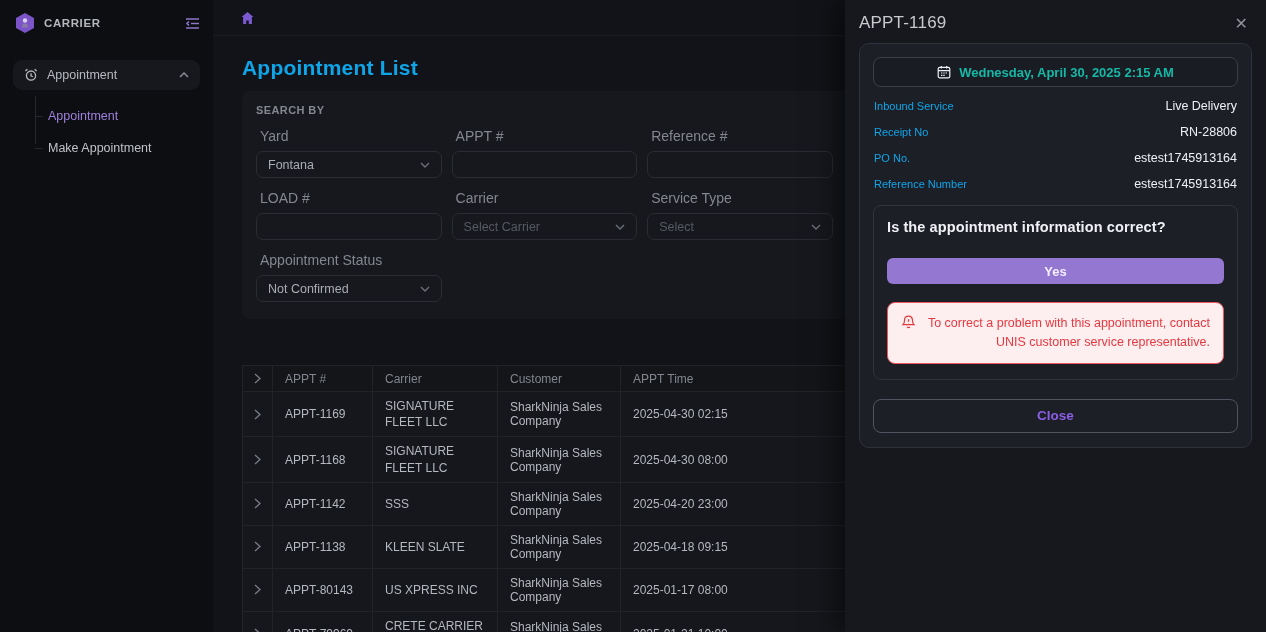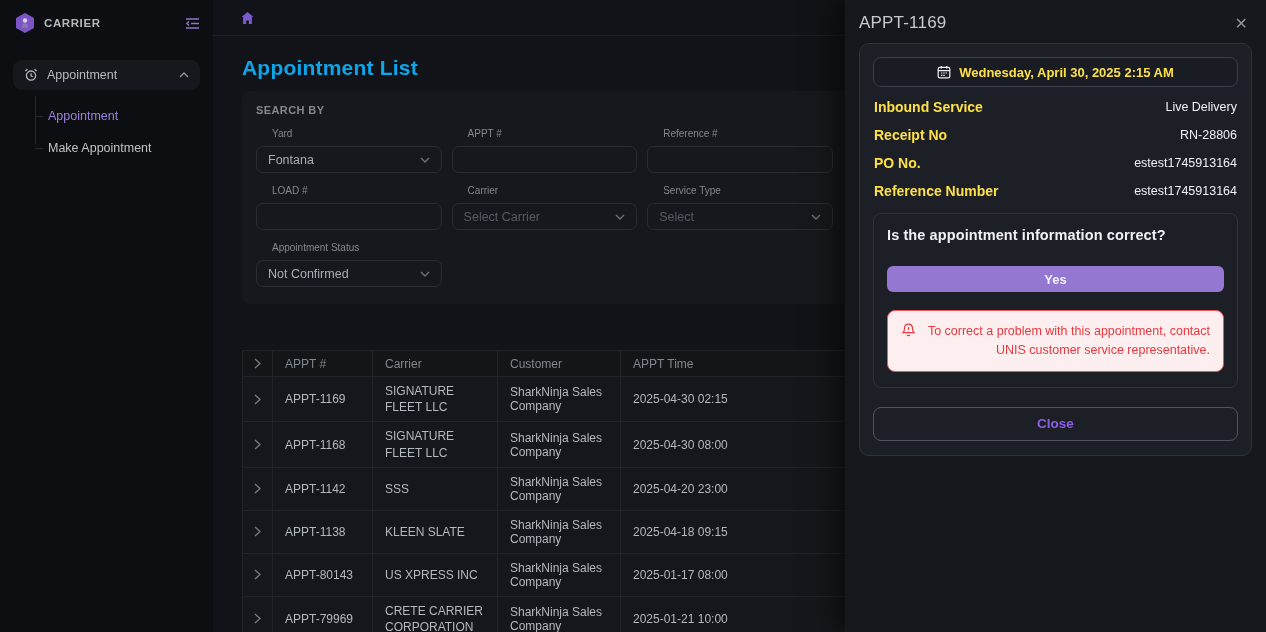--- a/index.html
+++ b/index.html
@@ -41,21 +41,21 @@
     height:36px; border-bottom:1px solid #1d1e24; display:flex; align-items:center; padding:0 28px;
   }
   .content { padding:20px 28px 0 29px; }
   .page-title { font-size:21px; font-weight:bold; color:#0ea5e9; letter-spacing:.2px; }
   .search-card {
     margin-top:11px; width:996px; background:#17181d; border-radius:8px; padding:13px 14px 17px;
   }
   .search-by { font-size:11px; font-weight:bold; color:#83878f; letter-spacing:.4px; }
   .fgrid { display:grid; grid-template-columns:repeat(5,1fr); column-gap:10px; }
   .field { }
-  .f-label { font-size:10px; color:#83878f; margin:12px 16px 7px; }
+  .f-label { font-size:14px; color:#83878f; margin:12px 4px 7px; }
   .control {
     height:27px; border:1px solid #2a2c33; border-radius:7px; background:transparent;
     display:flex; align-items:center; padding:0 11px; font-size:12.5px; color:#a9adb5;
     width:100%; cursor:text;
   }
   .control.select { justify-content:space-between; cursor:pointer; }
   .control .ph { color:#565a63; }
   input.control { outline:none; }
   input.control::placeholder { color:#565a63; }
   
@@ -78,23 +78,23 @@
   .d-title { font-size:17px; color:#c7c9ce; letter-spacing:.2px; }
   .d-close { font-size:16px; color:#8d9097; cursor:pointer; padding:0 4px; }
   .d-card {
     margin-top:7px; background:#1d1f27; border:1px solid #2f323c; border-radius:10px;
     padding:13px 13px 14px;
   }
   .date-btn {
     height:30px; border:1px solid #3c3f4b; border-radius:8px; background:#1a1c24;
     display:flex; align-items:center; justify-content:center; gap:8px; cursor:pointer;
   }
-  .date-text { font-size:13px; font-weight:bold; color:#fde047; }
+  .date-text { font-size:13px; font-weight:bold; color:#14b8a6; }
   .inforow { display:flex; justify-content:space-between; align-items:center; padding:6px 1px; }
-  .inforow .lab { font-size:14px; font-weight:700; color:#fde047; }
+  .inforow .lab { font-size:11px; font-weight:400; color:#0ea5e9; }
   .inforow .val { font-size:12.5px; font-weight:normal; color:#eef0f4; }
   .qbox { margin-top:8px; border:1px solid #30323d; border-radius:8px; padding:13px 13px 15px; }
   .q-title { font-size:14.5px; font-weight:bold; color:#f0f1f4; letter-spacing:.1px; }
   .q-btns { display:flex; gap:21px; margin-top:23px; }
   .btn-yes, .btn-no {
     flex:1; height:26px; border:none; border-radius:6px; font-size:13px; font-weight:bold;
     cursor:pointer; font-family:"Liberation Sans",sans-serif;
   }
   .btn-yes { background:#9477d1; color:#f3eefc; }
   .btn-no  { background:#fdf0f1; color:#e53a40; }

